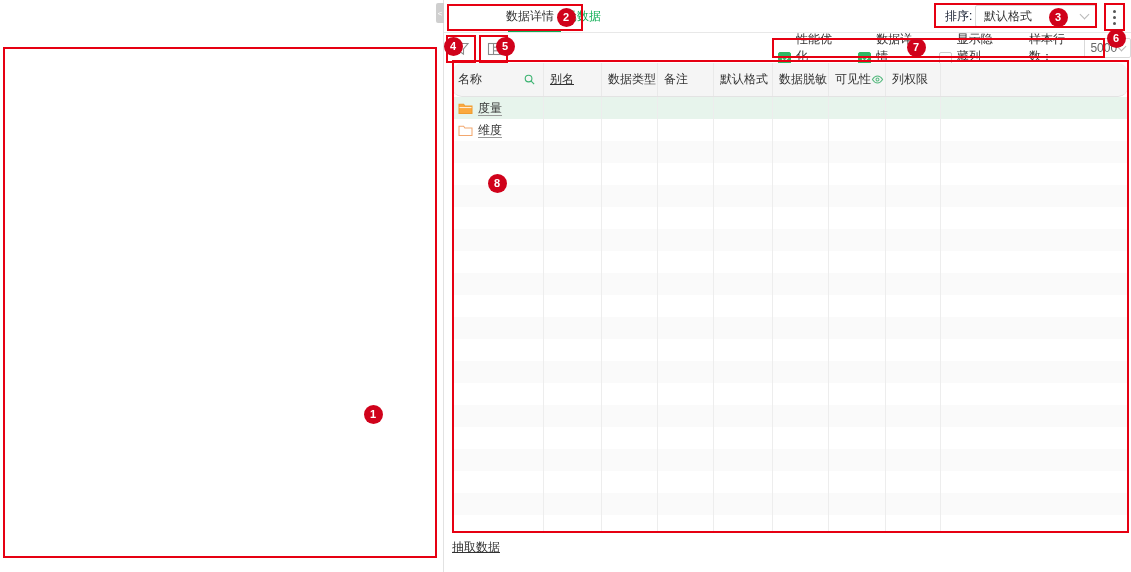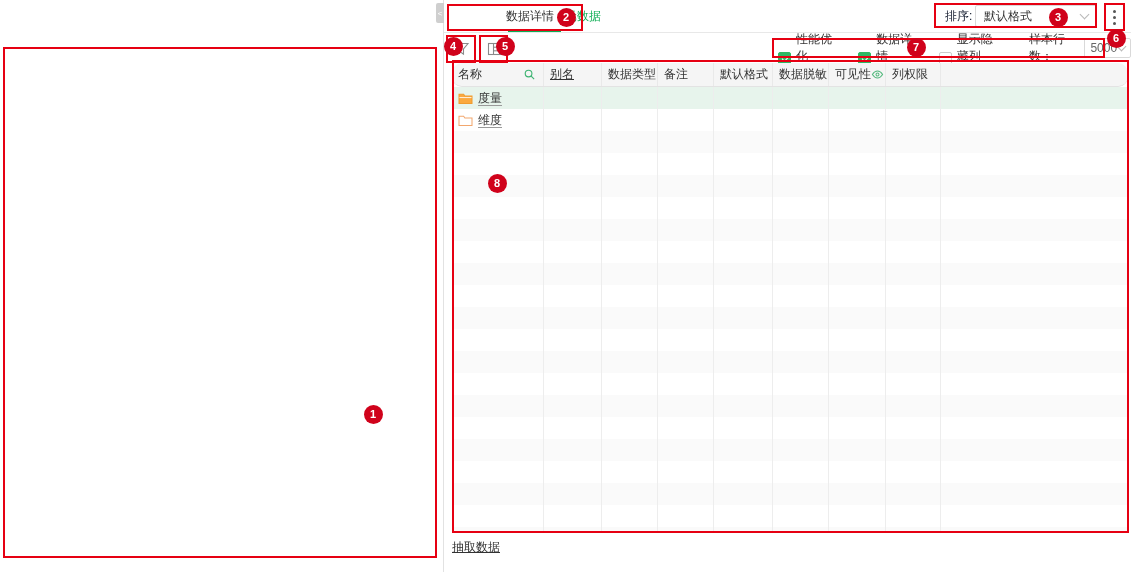--- a/index.html
+++ b/index.html
@@ -40,21 +40,21 @@
   .cb.checked{background:#2eb964;border-color:#2eb964;}
   .cb.checked::after{content:"";position:absolute;left:2.5px;top:3px;width:6px;height:3px;
     border-left:1.5px solid #fff;border-bottom:1.5px solid #fff;transform:rotate(-45deg);}
   .sample-label{margin-right:6px;}
   .sample-select{width:54px;height:20px;border:1px solid #d9d9d9;border-radius:2px;box-sizing:border-box;
     display:flex;align-items:center;padding:0 5px;color:#666;cursor:pointer;background:#fff;}
   .sample-select .val{flex:1;}
 
   
   .table{left:8px;top:63px;width:676px;height:470px;overflow:hidden;background:#fff;}
-  .t-head{display:flex;height:24px;background:#f5f5f5;border-bottom:1px solid #e3e3e3;box-sizing:border-box;border-radius:10px;}
+  .t-head{display:flex;height:34px;background:#f5f5f5;border-bottom:1px solid #e3e3e3;box-sizing:border-box;border-radius:10px;}
   .t-head .cell{display:flex;align-items:center;padding:0 0 0 6px;box-sizing:border-box;
     border-right:1px solid #e9e9e9;color:#333;overflow:hidden;white-space:nowrap;}
   .t-head .cell .hicon{margin-left:auto;margin-right:7px;display:flex;align-items:center;cursor:pointer;}
   .t-row{display:flex;height:22px;align-items:center;box-sizing:border-box;cursor:pointer;}
   .t-row .cell{height:100%;display:flex;align-items:center;padding-left:6px;box-sizing:border-box;
     border-right:1px solid #ededed;overflow:hidden;white-space:nowrap;}
   .t-row.selected{background:#e7f4ec;}
   .t-row .ficon{margin-right:5px;display:flex;align-items:center;}
   .row-label{border-bottom:1px solid #9a9a9a;line-height:14px;}
   .t-row.empty-odd{background:#fafafa;}

